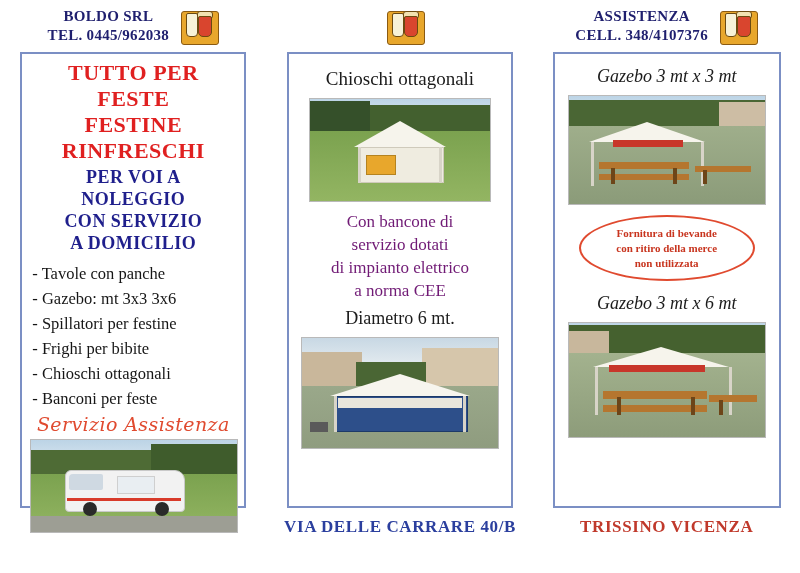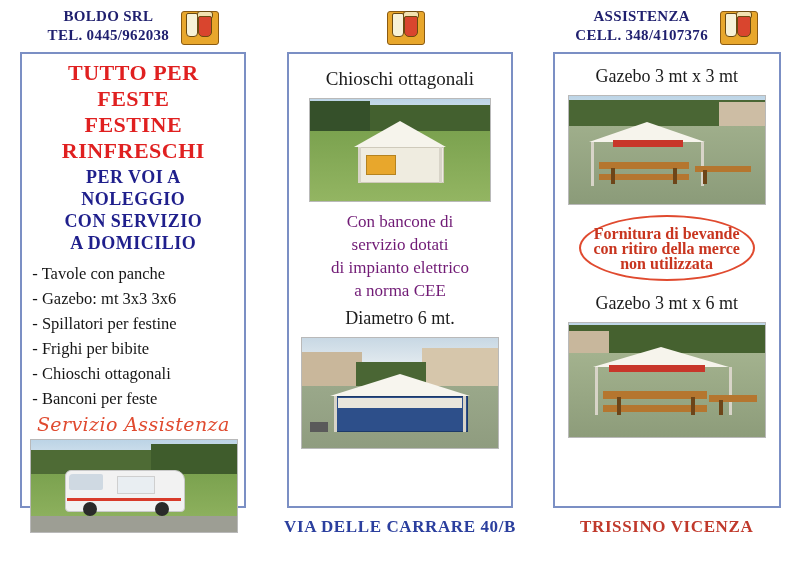--- a/index.html
+++ b/index.html
@@ -166,31 +166,32 @@
     font-size:18px;
     text-align:center;
     margin:2px 0 8px 0;
   }
   
   .right-title{
     color:#1b1b1b;
     font-size:18px;
     text-align:center;
     margin:2px 0 8px 0;
+    font-style:italic;
   }
   .oval{
     margin:10px auto;
     width:172px;height:62px;
     border:2px solid #e04a2f;
     border-radius:50%;
     display:flex;flex-direction:column;
     align-items:center;justify-content:center;
     color:#c8351f;
     font-weight:bold;
-    font-size:16px;
+    font-size:11px;
     line-height:15px;
     text-align:center;
   }
   
   .foot{
     width:100%;
     text-align:center;
     color:#c0392b;
     font-weight:bold;
     font-size:17px;

